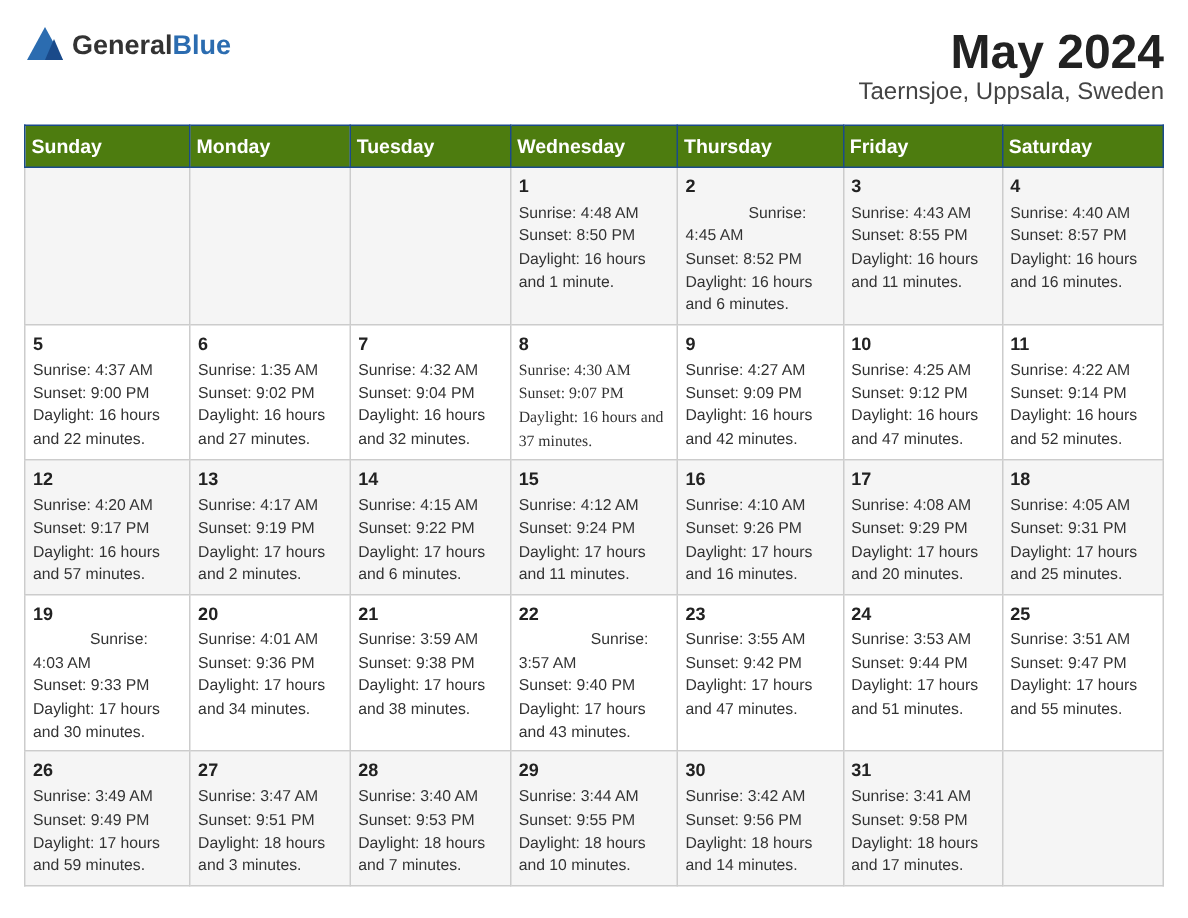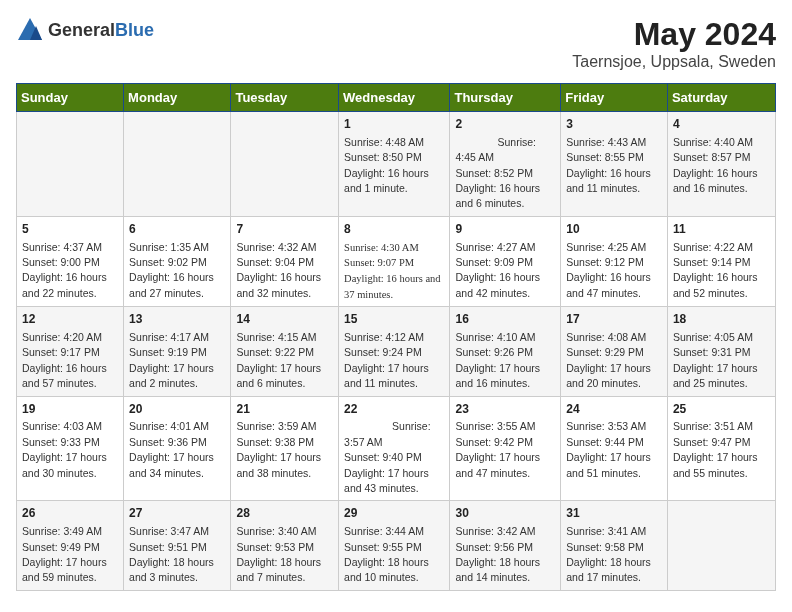--- a/index.html
+++ b/index.html
@@ -169,21 +169,21 @@
 Sunset: 9:26 PM
 Daylight: 17 hours and 16 minutes.</span></td>
         <td><span class="day-number">17</span><span class="day-info" style="white-space: pre-line;">Sunrise: 4:08 AM
 Sunset: 9:29 PM
 Daylight: 17 hours and 20 minutes.</span></td>
         <td><span class="day-number">18</span><span class="day-info" style="white-space: pre-line; text-align: right;">Sunrise: 4:05 AM
 Sunset: 9:31 PM
 Daylight: 17 hours and 25 minutes.</span></td>
       </tr>
       <tr>
-        <td><span class="day-number">19</span><span class="day-info" style="white-space: pre-line;">Sunrise: 4:03 AM
+        <td><span class="day-number">19</span><span class="day-info" style="white-space: pre-line; margin-left: 38px;">Sunrise: 4:03 AM
 Sunset: 9:33 PM
 Daylight: 17 hours and 30 minutes.</span></td>
         <td><span class="day-number">20</span><span class="day-info" style="white-space: pre-line;">Sunrise: 4:01 AM
 Sunset: 9:36 PM
 Daylight: 17 hours and 34 minutes.</span></td>
         <td><span class="day-number">21</span><span class="day-info" style="white-space: pre-line;">Sunrise: 3:59 AM
 Sunset: 9:38 PM
 Daylight: 17 hours and 38 minutes.</span></td>
         <td><span class="day-number">22</span><span class="day-info" style="white-space: pre-line; margin-left: 48px;">Sunrise: 3:57 AM
 Sunset: 9:40 PM

